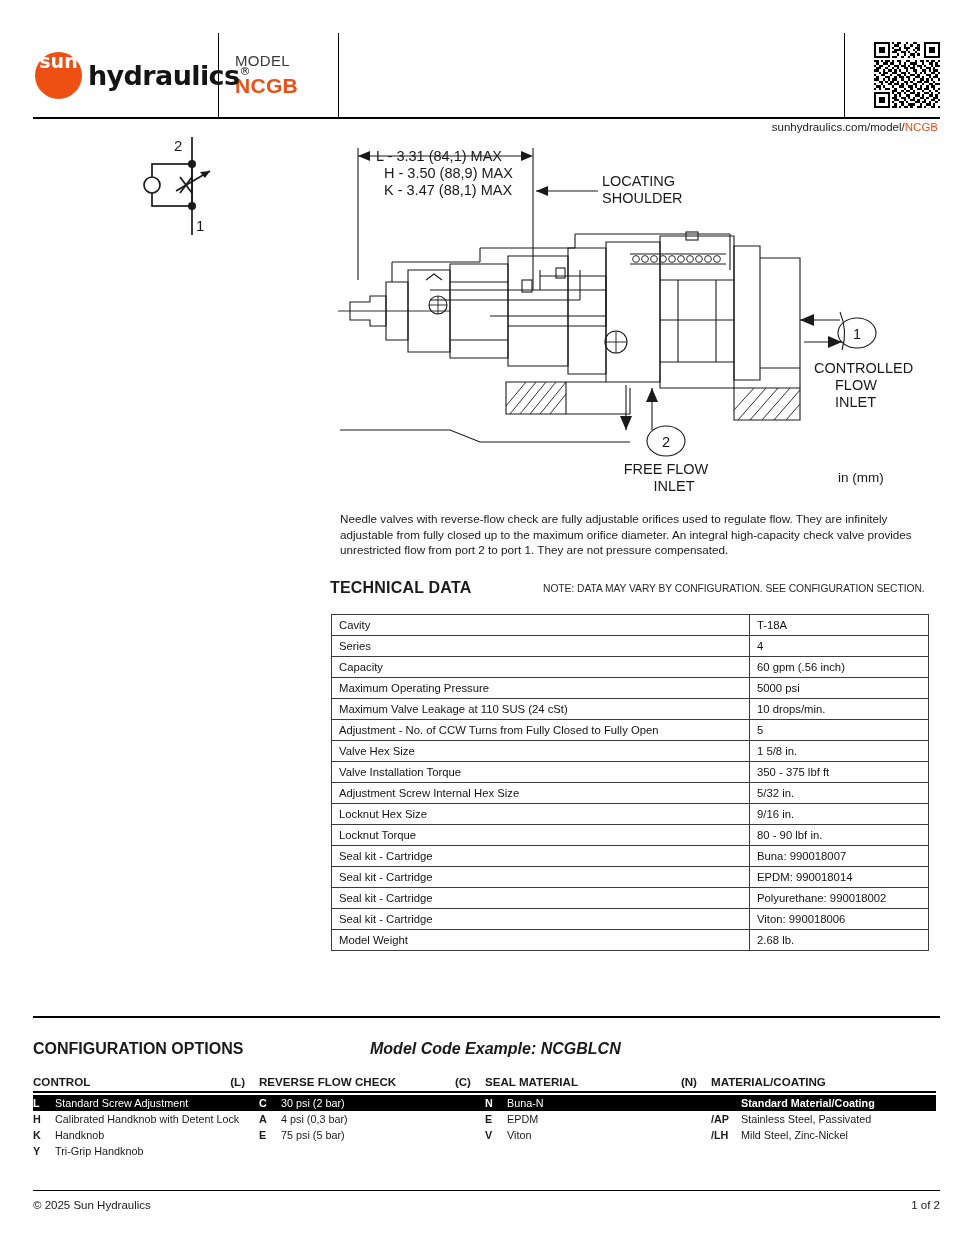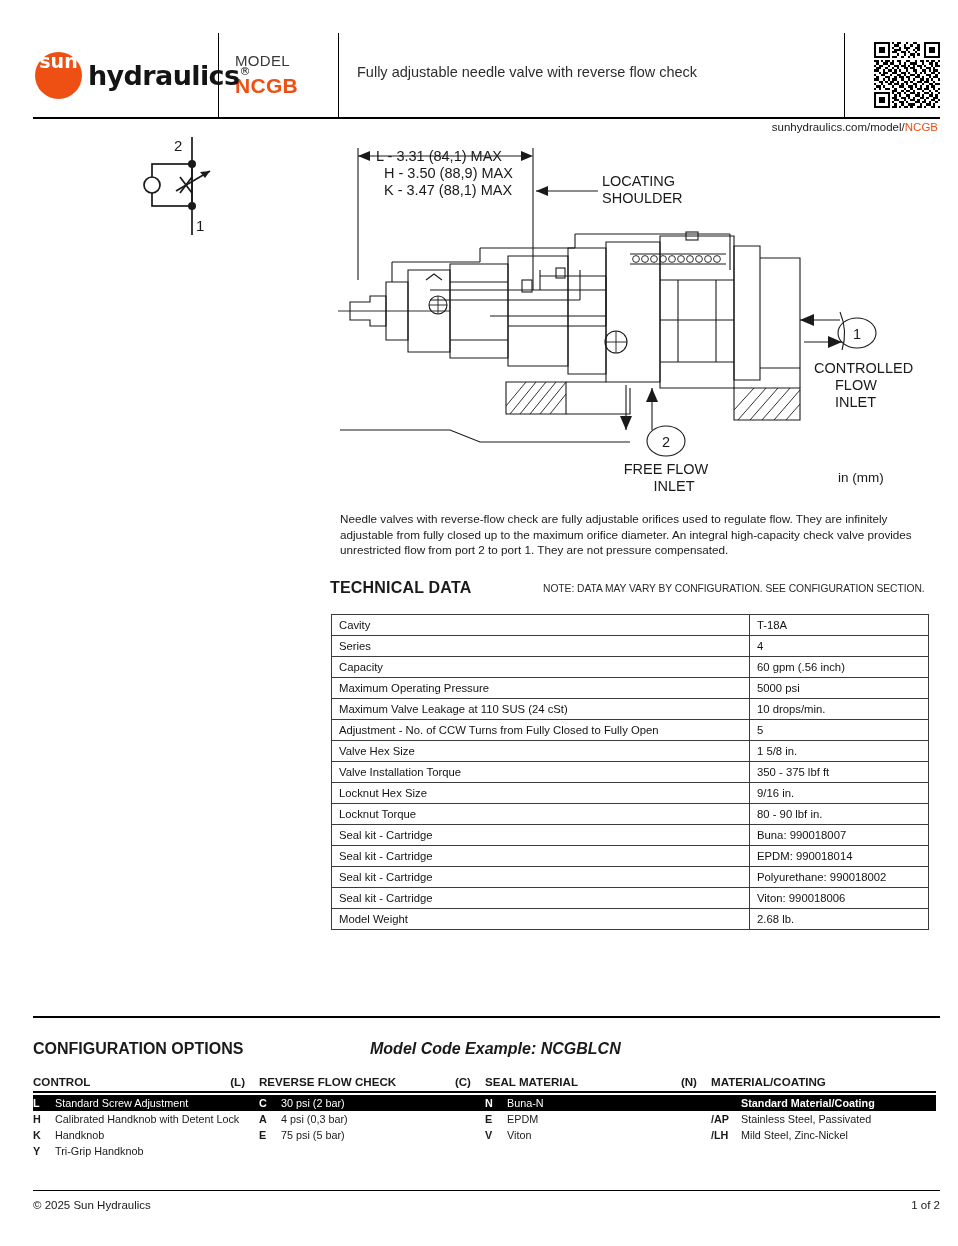--- a/index.html
+++ b/index.html
@@ -135,21 +135,20 @@
       <span>hydraulics</span><sup>®</sup>
     </div>
   </div>
 
   <div class="model-cell">
     <div class="model-label">MODEL</div>
     <div class="model-value">NCGB</div>
   </div>
 
   <div class="desc-cell">
-    <div class="desc-line1">Fully adjustable needle valve with reverse flow check</div>
   </div>
 
   <div class="qr-cell">
     <svg class="qr" viewBox="0 0 29 29" shape-rendering="crispEdges">
       <rect width="29" height="29" fill="#fff"></rect>
       <g fill="#000">
         <rect x="0" y="0" width="7" height="1"></rect>
           <rect x="0" y="6" width="7" height="1"></rect>
         <rect x="0" y="0" width="1" height="7"></rect>
           <rect x="6" y="0" width="1" height="7"></rect>
@@ -579,20 +578,24 @@
       </tr>
       <tr>
         <td class="k">Valve Hex Size</td>
         <td>1 5/8 in.</td>
       </tr>
       <tr>
         <td class="k">Valve Installation Torque</td>
         <td>350 - 375 lbf ft</td>
       </tr>
       <tr>
+        <td class="k">Adjustment Screw Internal Hex Size</td>
+        <td>5/32 in.</td>
+      </tr>
+      <tr>
         <td class="k">Locknut Hex Size</td>
         <td>9/16 in.</td>
       </tr>
       <tr>
         <td class="k">Locknut Torque</td>
         <td>80 - 90 lbf in.</td>
       </tr>
       <tr>
         <td class="k">Seal kit - Cartridge</td>
         <td>Buna: 990018007</td>

